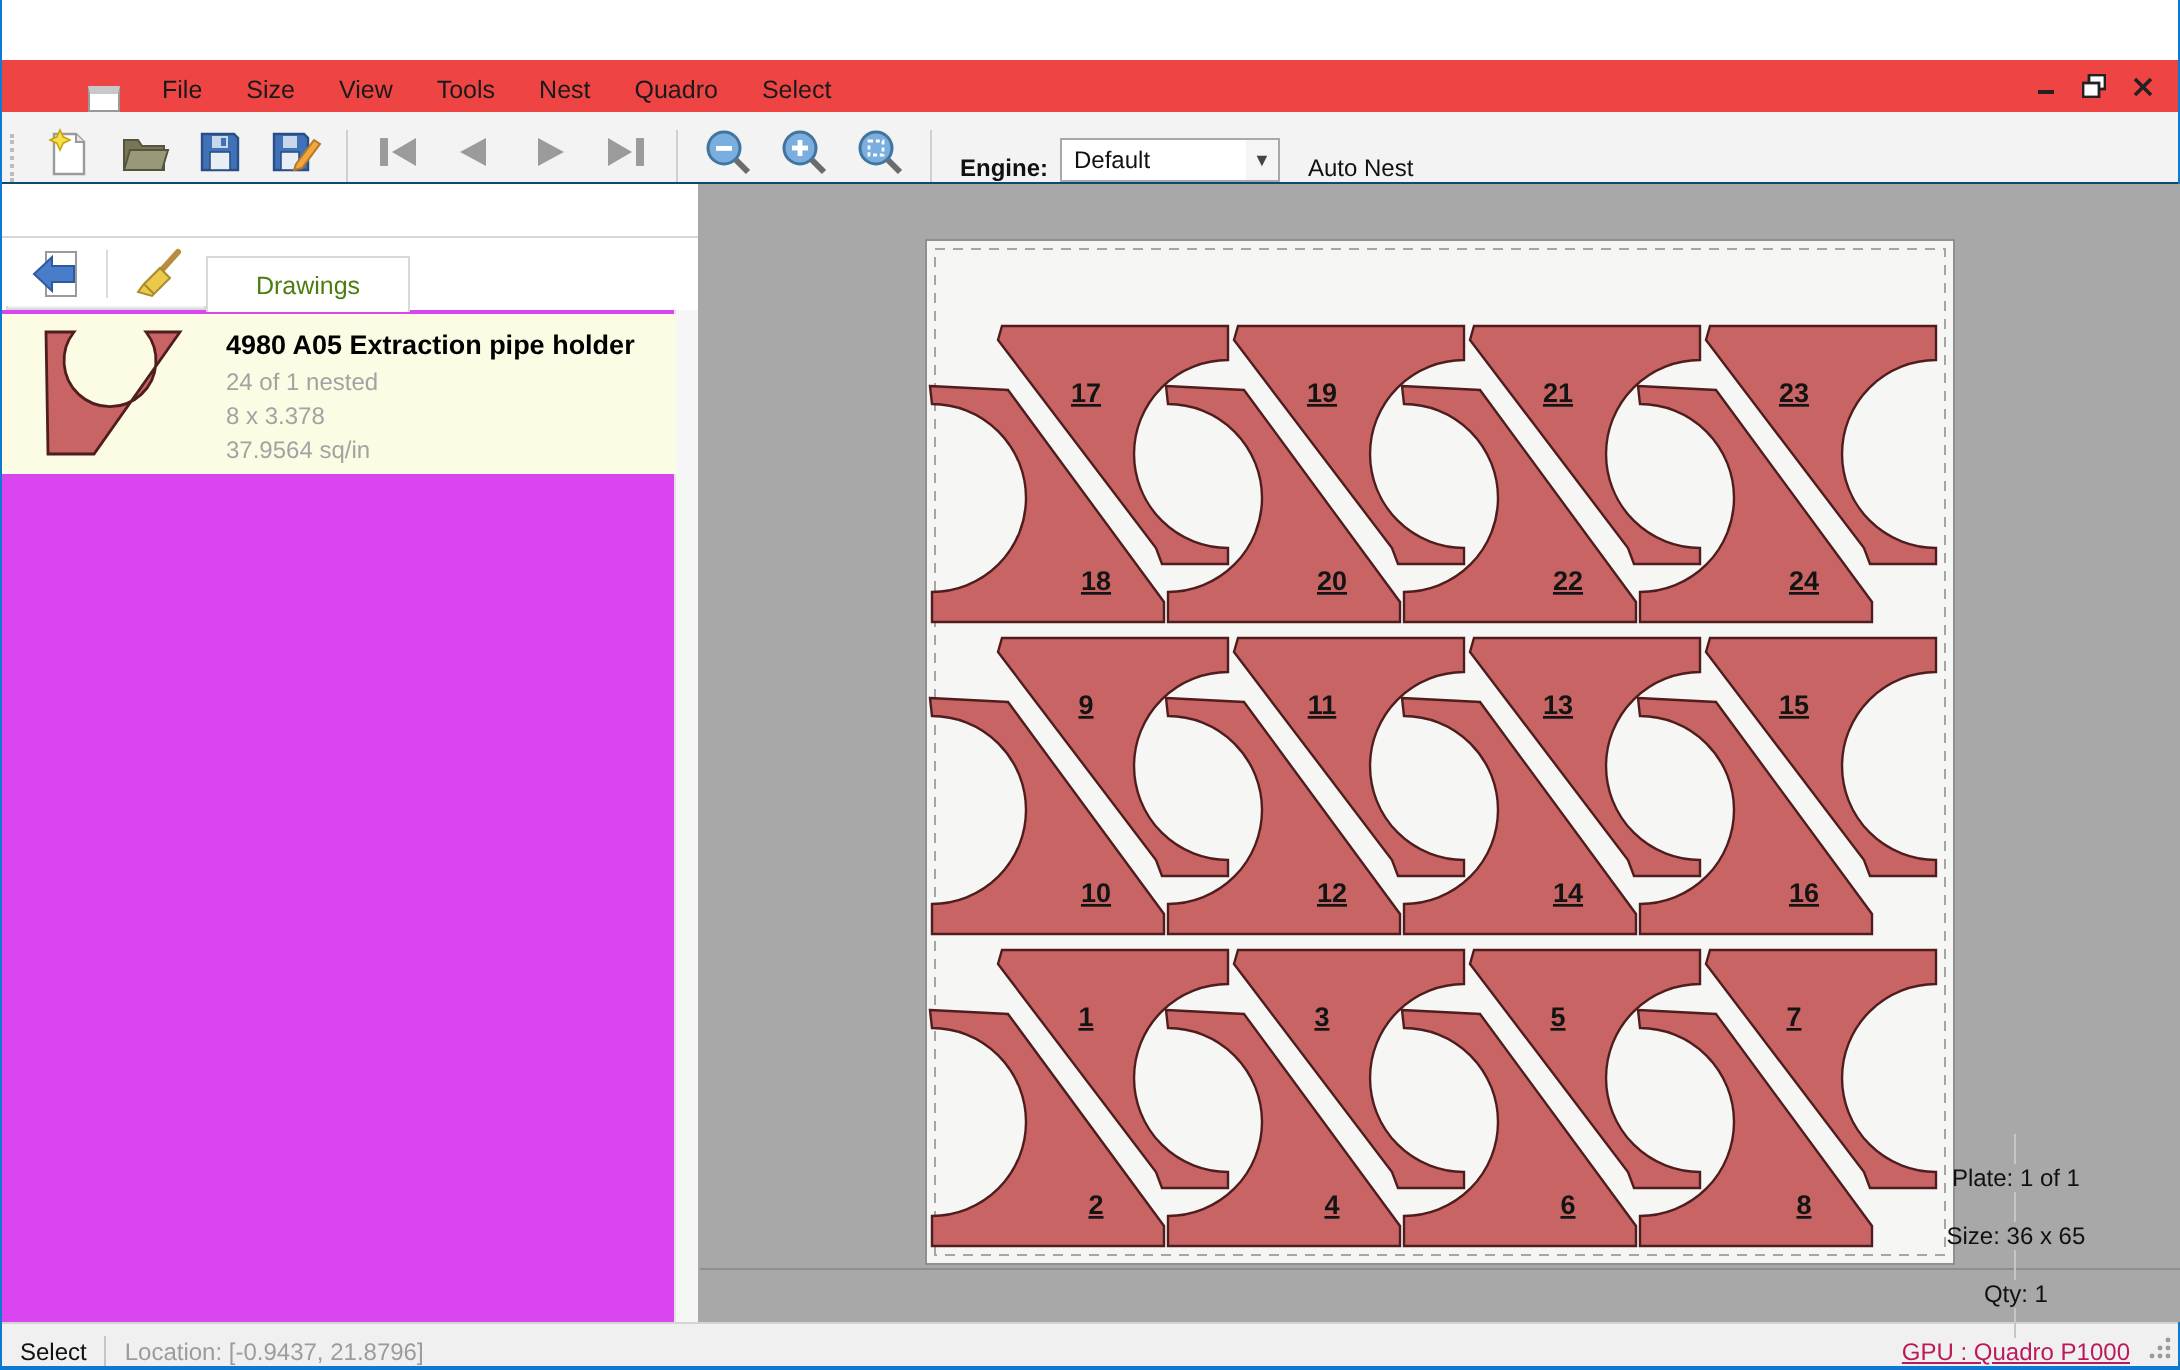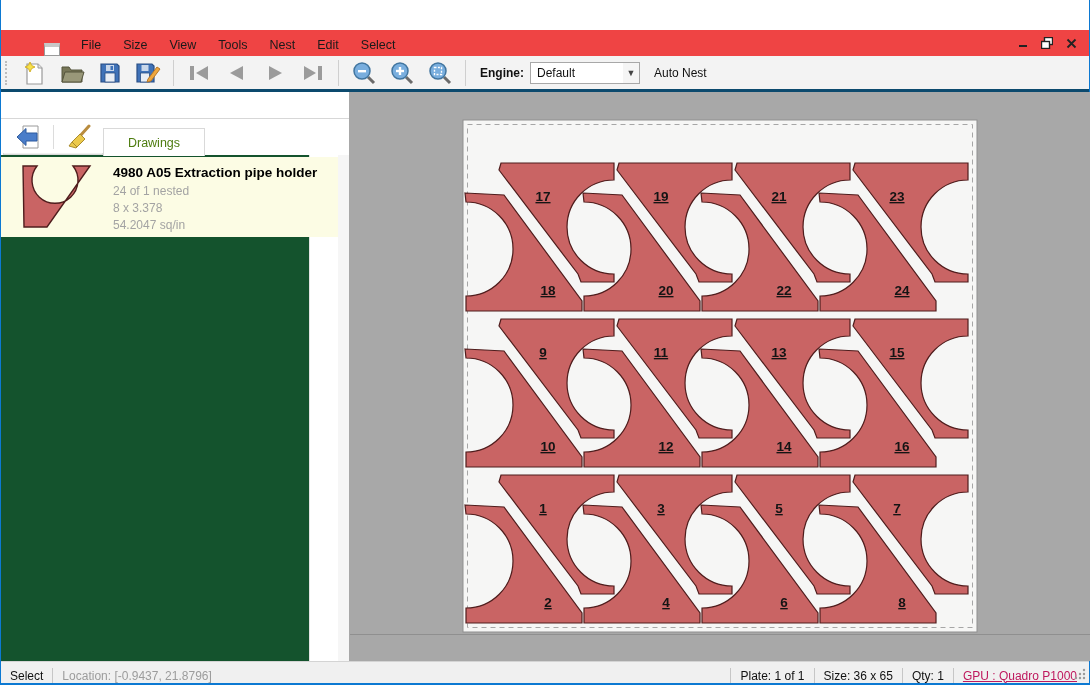--- a/index.html
+++ b/index.html
@@ -23,21 +23,21 @@
              display:flex; align-items:flex-end; font-size:12.5px; color:#1a1a1a;padding-left:33px; }
   #mdi-icon { margin-left:10px; width:16px; height:13px; border:1px solid #9a9a9a; background:#fff;
               border-top:4px solid #c8c8c8; }
   #menu-items { display:flex; margin-left:10px; }
   .menu-item { padding:4px 11px; }
   .mdi-btns { position:absolute; right:8px; top:0; height:26px; display:flex; align-items:center; gap:4px; }
   .mdi-btn { width:20px; height:20px; display:flex; align-items:center; justify-content:center; color:#222; }
 
   
   #toolbar { position:absolute; left:0; top:56px; width:100%; height:36px; background:#f3f3f3;
-             border-bottom:3px solid #0c4a6e; display:flex; align-items:center; }
+             border-bottom:1px solid #0c4a6e; display:flex; align-items:flex-end; }
   .tb-grip { width:6px; height:24px; border-left:2px dotted #bdbdbd; margin:0 4px 0 4px; }
   .tb-btn { width:34px; height:30px; display:flex; align-items:center; justify-content:center; margin:0 2px; }
   .tb-sep { width:1px; height:26px; background:#cfcfcf; margin:0 6px; }
   .tb-label { font-size:12px; color:#111; margin:0 6px 0 8px; font-weight:bold; }
   #engine-combo { width:110px; height:22px; background:#fff; border:1px solid #a8a8a8;
                   display:flex; align-items:center; font-size:12px; color:#111; }
   #engine-combo .val { flex:1; padding-left:6px; }
   #engine-combo .drop { width:16px; height:100%; display:flex; align-items:center; justify-content:center;
                         color:#444; font-size:9px; background:#f5f5f5; }
   #autonest-label { font-size:12px; color:#111; margin-left:14px; }
@@ -57,59 +57,59 @@
                   border:1px solid #d9d9d9; border-bottom:none; z-index:2; }
 
   
   #panel-toolbar { position:absolute; left:0; top:28px; width:348px; height:33px; background:#fff;
                    display:flex; align-items:center; }
   .pt-btn { width:30px; height:28px; display:flex; align-items:center; justify-content:center; margin-left:12px; }
   .pt-sep { width:1px; height:24px; background:#dcdcdc; margin-left:10px; }
   #panel-toolbar .pt-btn + .pt-sep + .pt-btn { margin-left:10px; }
 
   
-  #drawing-list { position:absolute; left:0; top:63px; width:309px; height:506px; background:#14532d;
+  #drawing-list { position:absolute; left:0; top:63px; width:337px; height:506px; background:#d946ef;
                   border-right:1px solid #e3e3e3; }
   #scroll-strip { position:absolute; left:337px; top:63px; width:11px; height:506px; background:#f6f6f6; }
   #drawing-item { position:absolute; left:0; top:2px; width:337px; height:80px; background:#fcfce4;
                   display:flex; align-items:flex-start; }
   #item-thumb { margin:7px 0 0 20px; width:72px; height:66px; }
   #item-text { margin:8px 0 0 20px; }
   #item-title { font-size:13.5px; font-weight:bold; color:#000; margin-bottom:3px; }
   .item-meta { font-size:12px; color:#a3a3a3; line-height:17px; }
 
   
   #canvas-svg { position:absolute; left:0; top:0; }
 
   
   #statusbar { position:absolute; left:0; top:661px; width:100%; height:22px; background:#f0f0f0;
                border-top:1px solid #d4d4d4; display:flex; align-items:flex-end; font-size:12px; color:#111; }
   .sb-sep { width:1px; height:15px; background:#c6c6c6; margin:0 9px; }
   #status-mode { margin-left:9px; }
   #status-location { color:#9c9c9c; }
-  #sb-right { position:absolute; right:12px; display:flex; align-items:center; }
+  #sb-right { position:absolute; right:24px; display:flex; align-items:center;flex-direction:column; }
   #status-gpu { font-weight:normal; }
   #sb-grip { position:absolute; right:3px; bottom:3px; }
   #bottom-border { position:absolute; left:0; top:683px; width:100%; height:2px; background:#0c79d2; }
 </style>
 </head>
 <body>
 
 <div id="window">
 
 
   <div id="menubar">
     <div id="mdi-icon"></div>
     <div id="menu-items">
         <span class="menu-item">File</span>
         <span class="menu-item">Size</span>
         <span class="menu-item">View</span>
         <span class="menu-item">Tools</span>
         <span class="menu-item">Nest</span>
-        <span class="menu-item">Edit</span>
+        <span class="menu-item">Quadro</span>
         <span class="menu-item">Select</span>
       </div>
     <div class="mdi-btns">
       <div class="mdi-btn">
         <svg width="10" height="10" viewBox="0 0 10 10">
             <line x1="1" y1="8" x2="9" y2="8" stroke="#222" stroke-width="2"></line>
           </svg>
       </div>
       <div class="mdi-btn">
         <svg width="12" height="12" viewBox="0 0 12 12">
@@ -245,21 +245,21 @@
 
       <div id="drawing-list">
         <div id="drawing-item">
           <svg id="item-thumb" viewBox="0 0 72 66">
             <path d="M2,2 L16,2 A23,23 0 1 0 52,2 L69,2 L26,63 L3,63 Z" fill="#c96464" stroke="#4f1d1d" stroke-width="1.4"></path>
           </svg>
           <div id="item-text">
             <div id="item-title">4980 A05 Extraction pipe holder</div>
             <div class="item-meta">24 of 1 nested</div>
             <div class="item-meta">8 x 3.378</div>
-            <div class="item-meta">54.2047 sq/in</div>
+            <div class="item-meta">37.9564 sq/in</div>
           </div>
         </div>
       </div>
       <div id="scroll-strip"></div>
     </div>
 
     <div id="canvas-area">
       <svg id="canvas-svg" width="741" height="569" viewBox="348 92 741 569">
         <rect id="plate-rect" x="462" y="120" width="514" height="512" fill="#f6f6f5" stroke="#8f8f8f" stroke-width="1"></rect>
         <rect x="466.5" y="124.5" width="505" height="503" fill="none" stroke="#a6a6a6" stroke-width="1" stroke-dasharray="5 4"></rect>

